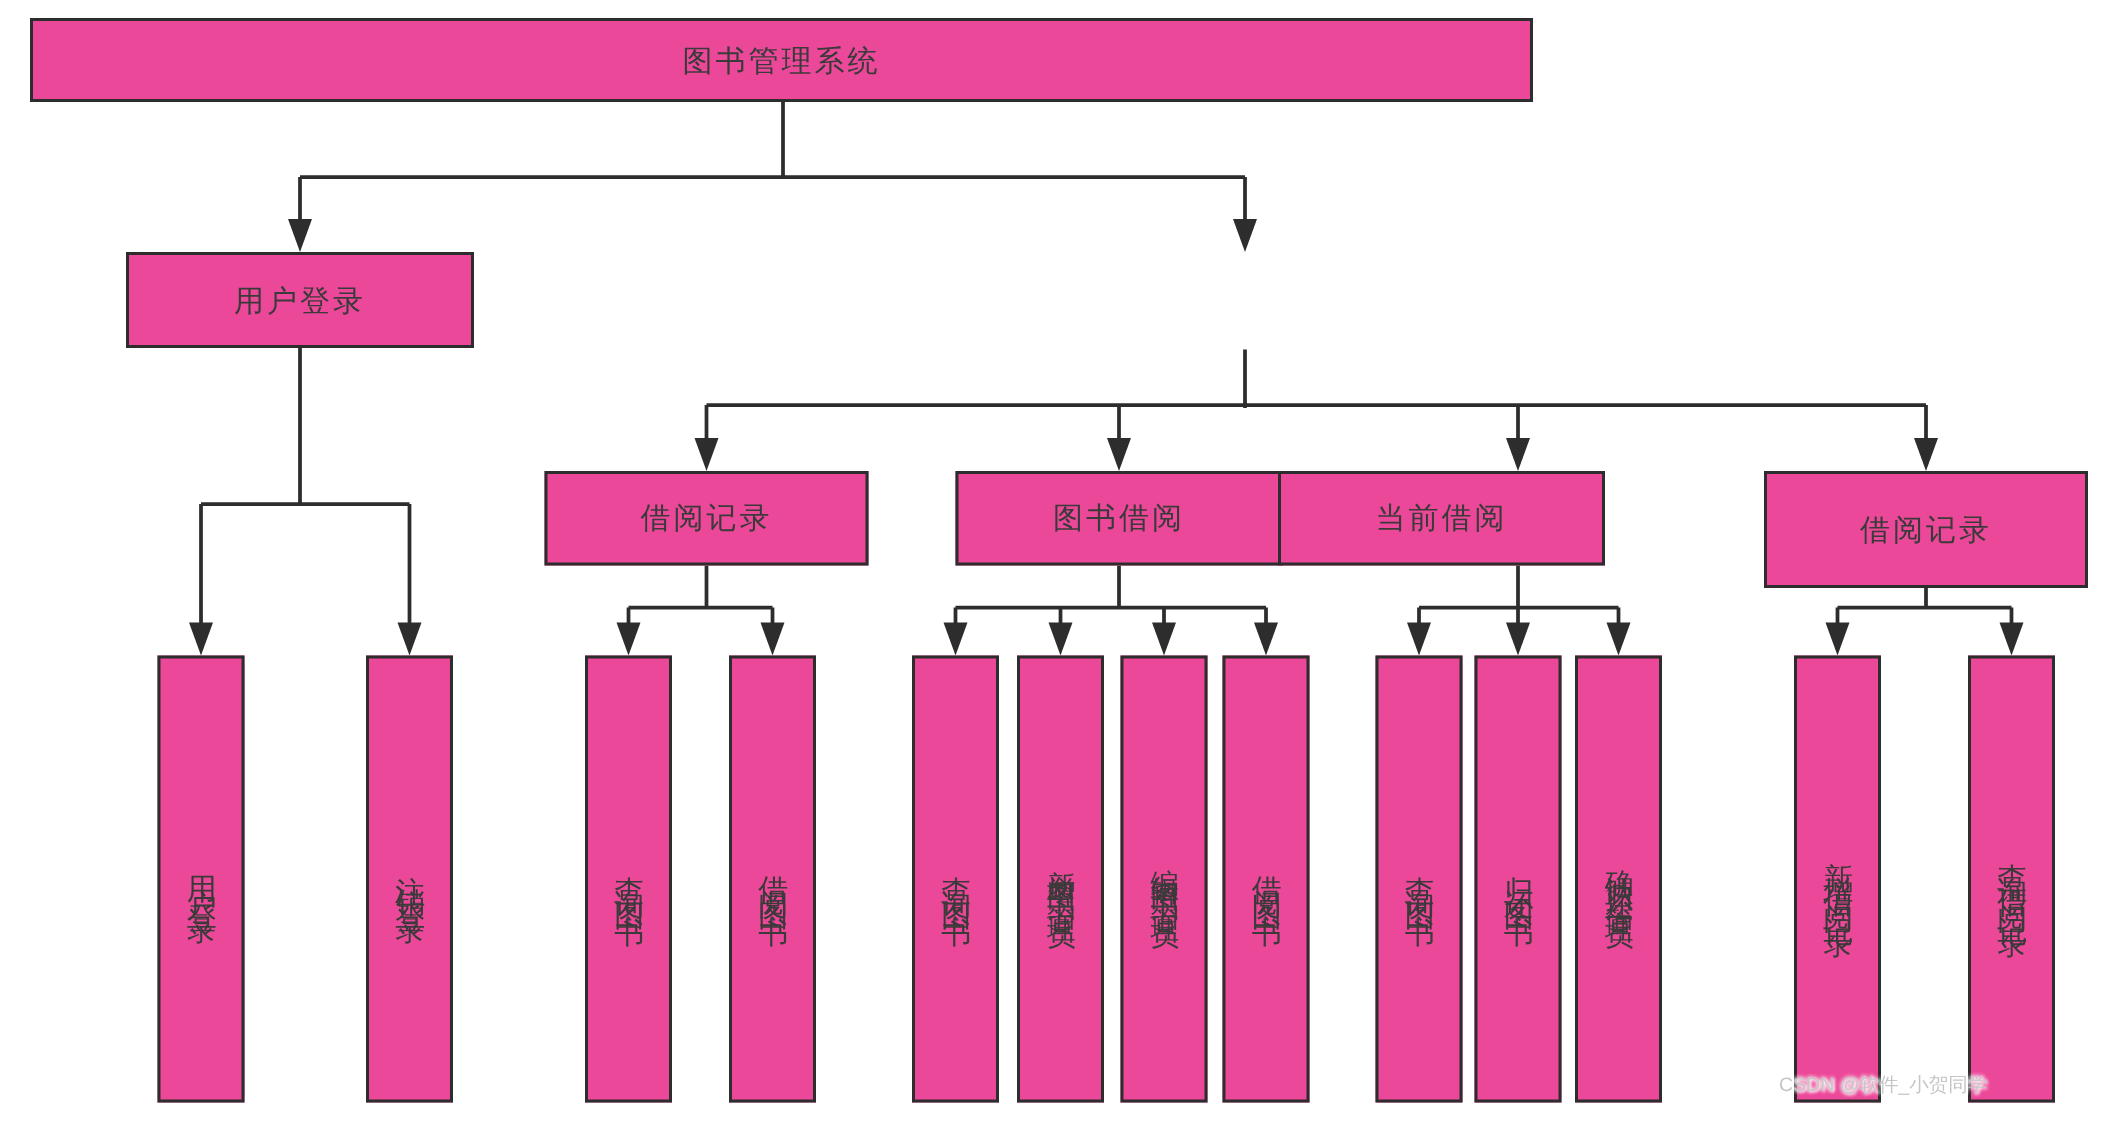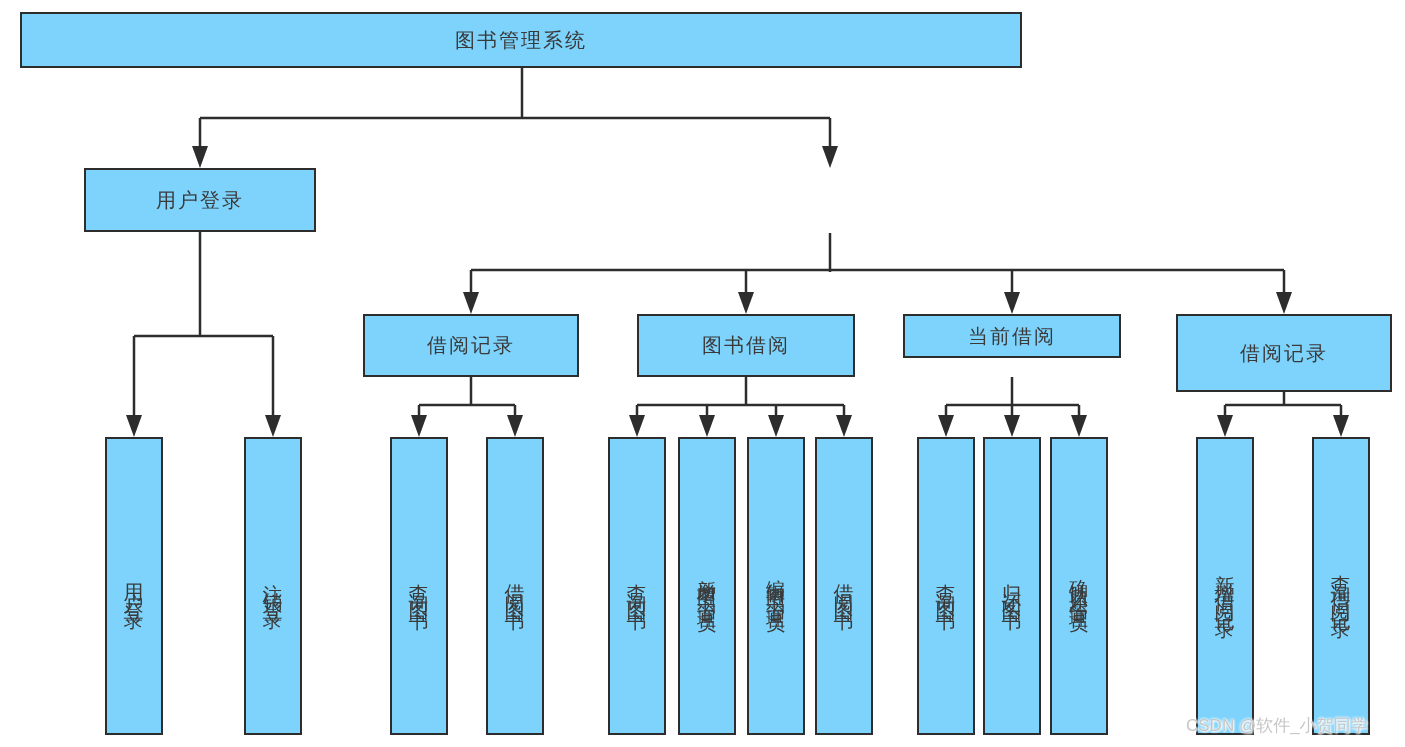--- a/index.html
+++ b/index.html
@@ -19,21 +19,21 @@
   }
   #connector-layer {
     position: absolute;
     left: 0;
     top: 0;
     z-index: 1;
   }
   .box {
     position: absolute;
     box-sizing: border-box;
-    background: #7dd3fc;
+    background: #ec4899;
     border: 2px solid #2d2d2d;
     display: flex;
     align-items: center;
     justify-content: center;
     color: #3a3a3a;
     z-index: 2;
   }
   .box.h span {
     font-size: 20px;
     letter-spacing: 2px;
@@ -47,21 +47,21 @@
     white-space: nowrap;
   }
   .box.v.tight span {
     font-size: 19px;
     letter-spacing: 5px;
   }
   #watermark {
     position: absolute;
     left: 1186px;
     top: 714px;
-    font-size: 17px;
+    font-size: 13px;
     color: #c6c6c6;
     white-space: nowrap;
     z-index: 5;
     text-shadow: 0 0 3px #ffffff, 0 0 3px #ffffff, 1px 1px 2px #ffffff;
   }
 </style>
 </head>
 <body>
 
 <div id="canvas">
@@ -105,21 +105,21 @@
   <div class="box h" style="left:84px;top:168px;width:232px;height:64px">
     <span>用户登录</span>
   </div>
 
   <div class="box h" style="left:363px;top:314px;width:216px;height:63px">
     <span>借阅记录</span>
   </div>
   <div class="box h" style="left:637px;top:314px;width:218px;height:63px">
     <span>图书借阅</span>
   </div>
-  <div class="box h" style="left:903px;top:314px;width:218px;height:44px">
+  <div class="box h" style="left:852px;top:314px;width:218px;height:63px">
     <span>当前借阅</span>
   </div>
   <div class="box h" style="left:1176px;top:314px;width:216px;height:78px">
     <span>借阅记录</span>
   </div>
 
   <div class="box v" style="left:105px;top:437px;width:58px;height:298px">
     <span>用户登录</span>
   </div>
   <div class="box v" style="left:244px;top:437px;width:58px;height:298px">

